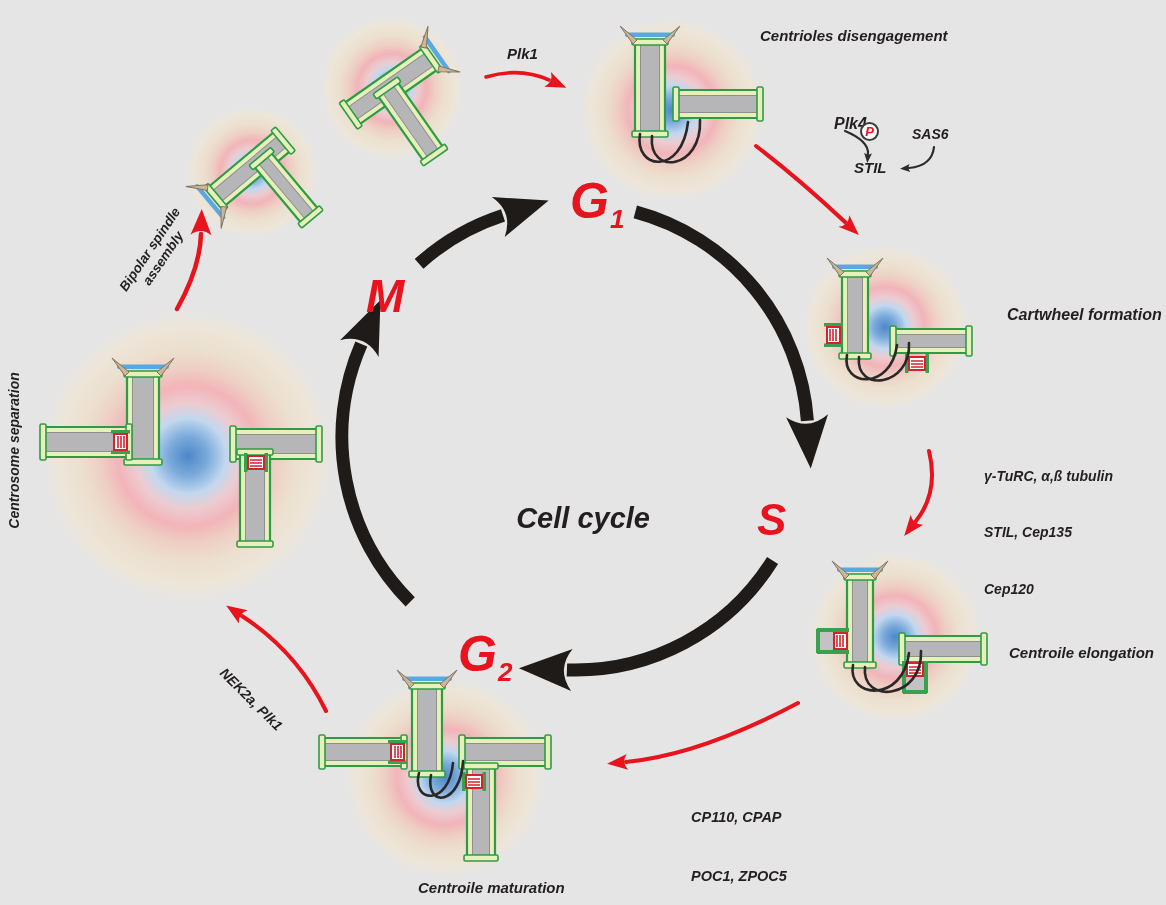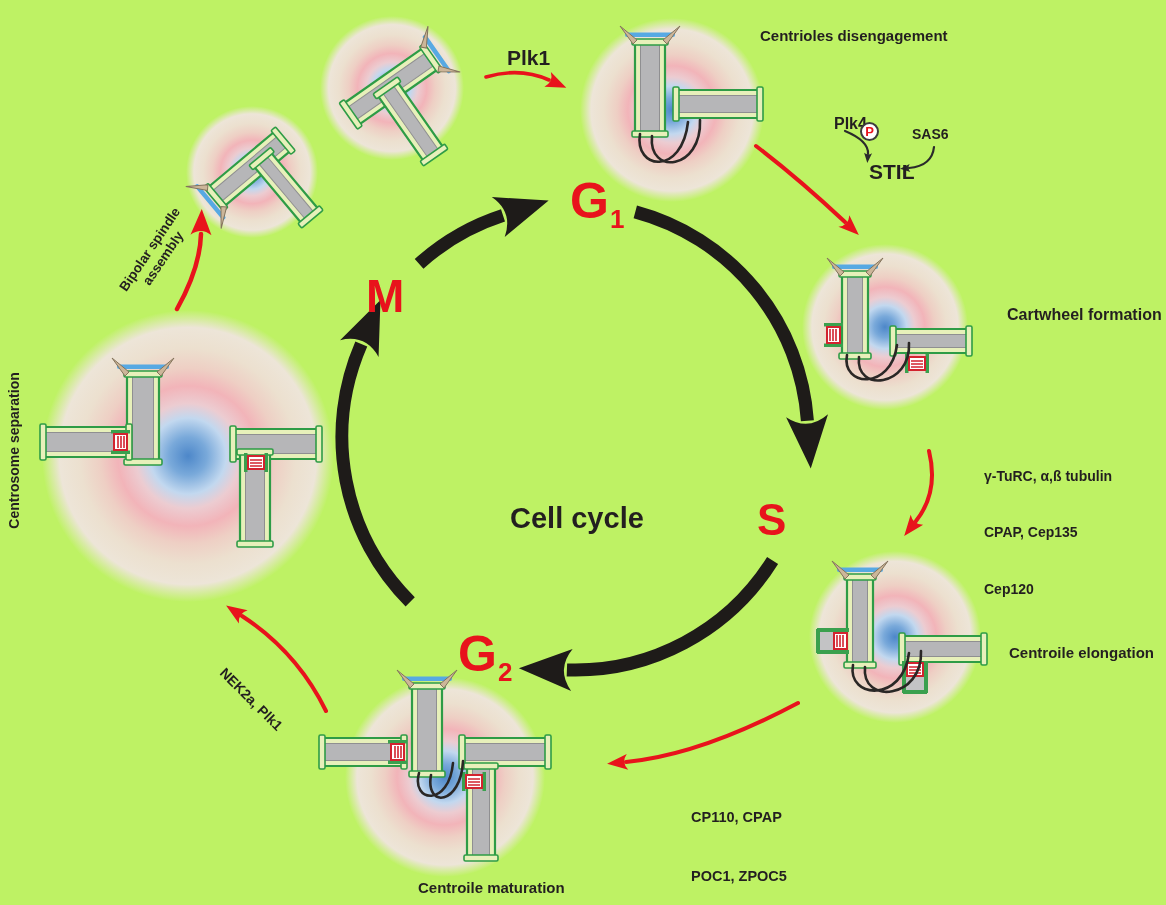--- a/index.html
+++ b/index.html
@@ -1,17 +1,17 @@
 <!DOCTYPE html>
 <html><head>
 <meta charset="utf-8">
 <style>
   html,body{margin:0;padding:0;background:#fff;}
-  #fig{position:relative;width:1166px;height:905px;background:#bef264;overflow:hidden;
-       font-family:"Liberation Sans",sans-serif;}
+  #fig{position:relative;width:1166px;height:905px;background:#e5e5e5;overflow:hidden;
+       font-family:"Liberation Sans",sans-serif;font-style:italic;}
   #gfx{position:absolute;left:0;top:0;}
   .lbl{position:absolute;font-weight:bold;color:#231f20;white-space:pre;line-height:1.35;}
   .phase{position:absolute;color:#e8131c;font-weight:bold;line-height:1;}
   .ph-main{font-size:50px;}
   .ph-main.m{font-size:46px;} .ph-main.s{font-size:44px;}
   .ph-sub{font-size:26px;position:relative;top:10px;left:1px;}
   .rot{transform-origin:50% 50%;text-align:center;}
   #phospho{position:absolute;left:860px;top:122px;width:19px;height:19px;border-radius:50%;
      border:2px solid #3c3c3c;background:#fff;color:#e8131c;font-weight:bold;font-size:13px;
      display:flex;align-items:center;justify-content:center;box-sizing:border-box;}
@@ -284,36 +284,36 @@
     </g>
   </svg>
 
   <div class="lbl" style="left:760px;top:26px;font-size:15px;">Centrioles disengagement</div>
   <div class="lbl" style="left:1007px;top:304px;font-size:16px;">Cartwheel formation</div>
   <div class="lbl" style="left:1009px;top:643px;font-size:15px;">Centroile elongation</div>
   <div class="lbl" style="left:382px;top:878px;font-size:15px;margin-left:36px;">Centroile maturation</div>
   <div class="lbl rot" style="left:-81px;top:441px;width:190px;font-size:14px;transform:rotate(-90deg);">Centrosome separation</div>
   <div class="lbl rot" style="left:102px;top:238px;width:110px;font-size:13.5px;line-height:1.2;transform:rotate(-56deg);"><div>Bipolar spindle</div><div>assembly</div></div>
 
-  <div class="lbl" style="left:507px;top:44px;font-size:21px;">Plk1</div>
+  <div class="lbl" style="left:507px;top:44px;font-size:15px;">Plk1</div>
   <div class="lbl" style="left:834px;top:113px;font-size:16px;">Plk4</div>
   <div id="phospho">P</div>
   <div class="lbl" style="left:912px;top:125px;font-size:14px;text-align:right;">SAS6</div>
-  <div class="lbl" style="left:854px;top:158px;font-size:21px;margin-left:15px;">STIL</div>
+  <div class="lbl" style="left:854px;top:158px;font-size:15px;">STIL</div>
 
   <div class="lbl plines" style="left:944px;top:429px;font-size:14px;margin-left:40px;">
     <div>γ-TuRC, α,ß tubulin</div>
-    <div>CPAP, Cep135</div>
+    <div>STIL, Cep135</div>
     <div>Cep120</div>
   </div>
   <div class="lbl plines" style="left:691px;top:769px;font-size:14.5px;">
     <div>CP110, CPAP</div>
     <div>POC1, ZPOC5</div>
   </div>
   <div class="lbl rot" style="left:201px;top:690px;width:100px;font-size:14px;transform:rotate(45deg);">NEK2a, Plk1</div>
 
   <div class="phase" style="left:570px;top:176px;text-align:center;"><span class="ph-main">G</span><span class="ph-sub">1</span></div>
   <div class="phase" style="left:757px;top:498px;"><span class="ph-main s">S</span></div>
   <div class="phase" style="left:458px;top:590px;margin-top:39px;"><span class="ph-main">G</span><span class="ph-sub">2</span></div>
   <div class="phase" style="left:366px;top:273px;"><span class="ph-main m">M</span></div>
 
-  <div class="lbl" style="left:510px;top:499px;width:140px;font-size:29px;text-align:left;">Cell cycle</div>
+  <div class="lbl" style="left:510px;top:499px;width:140px;font-size:29px;text-align:right;">Cell cycle</div>
 </div>
 
 </body></html>

